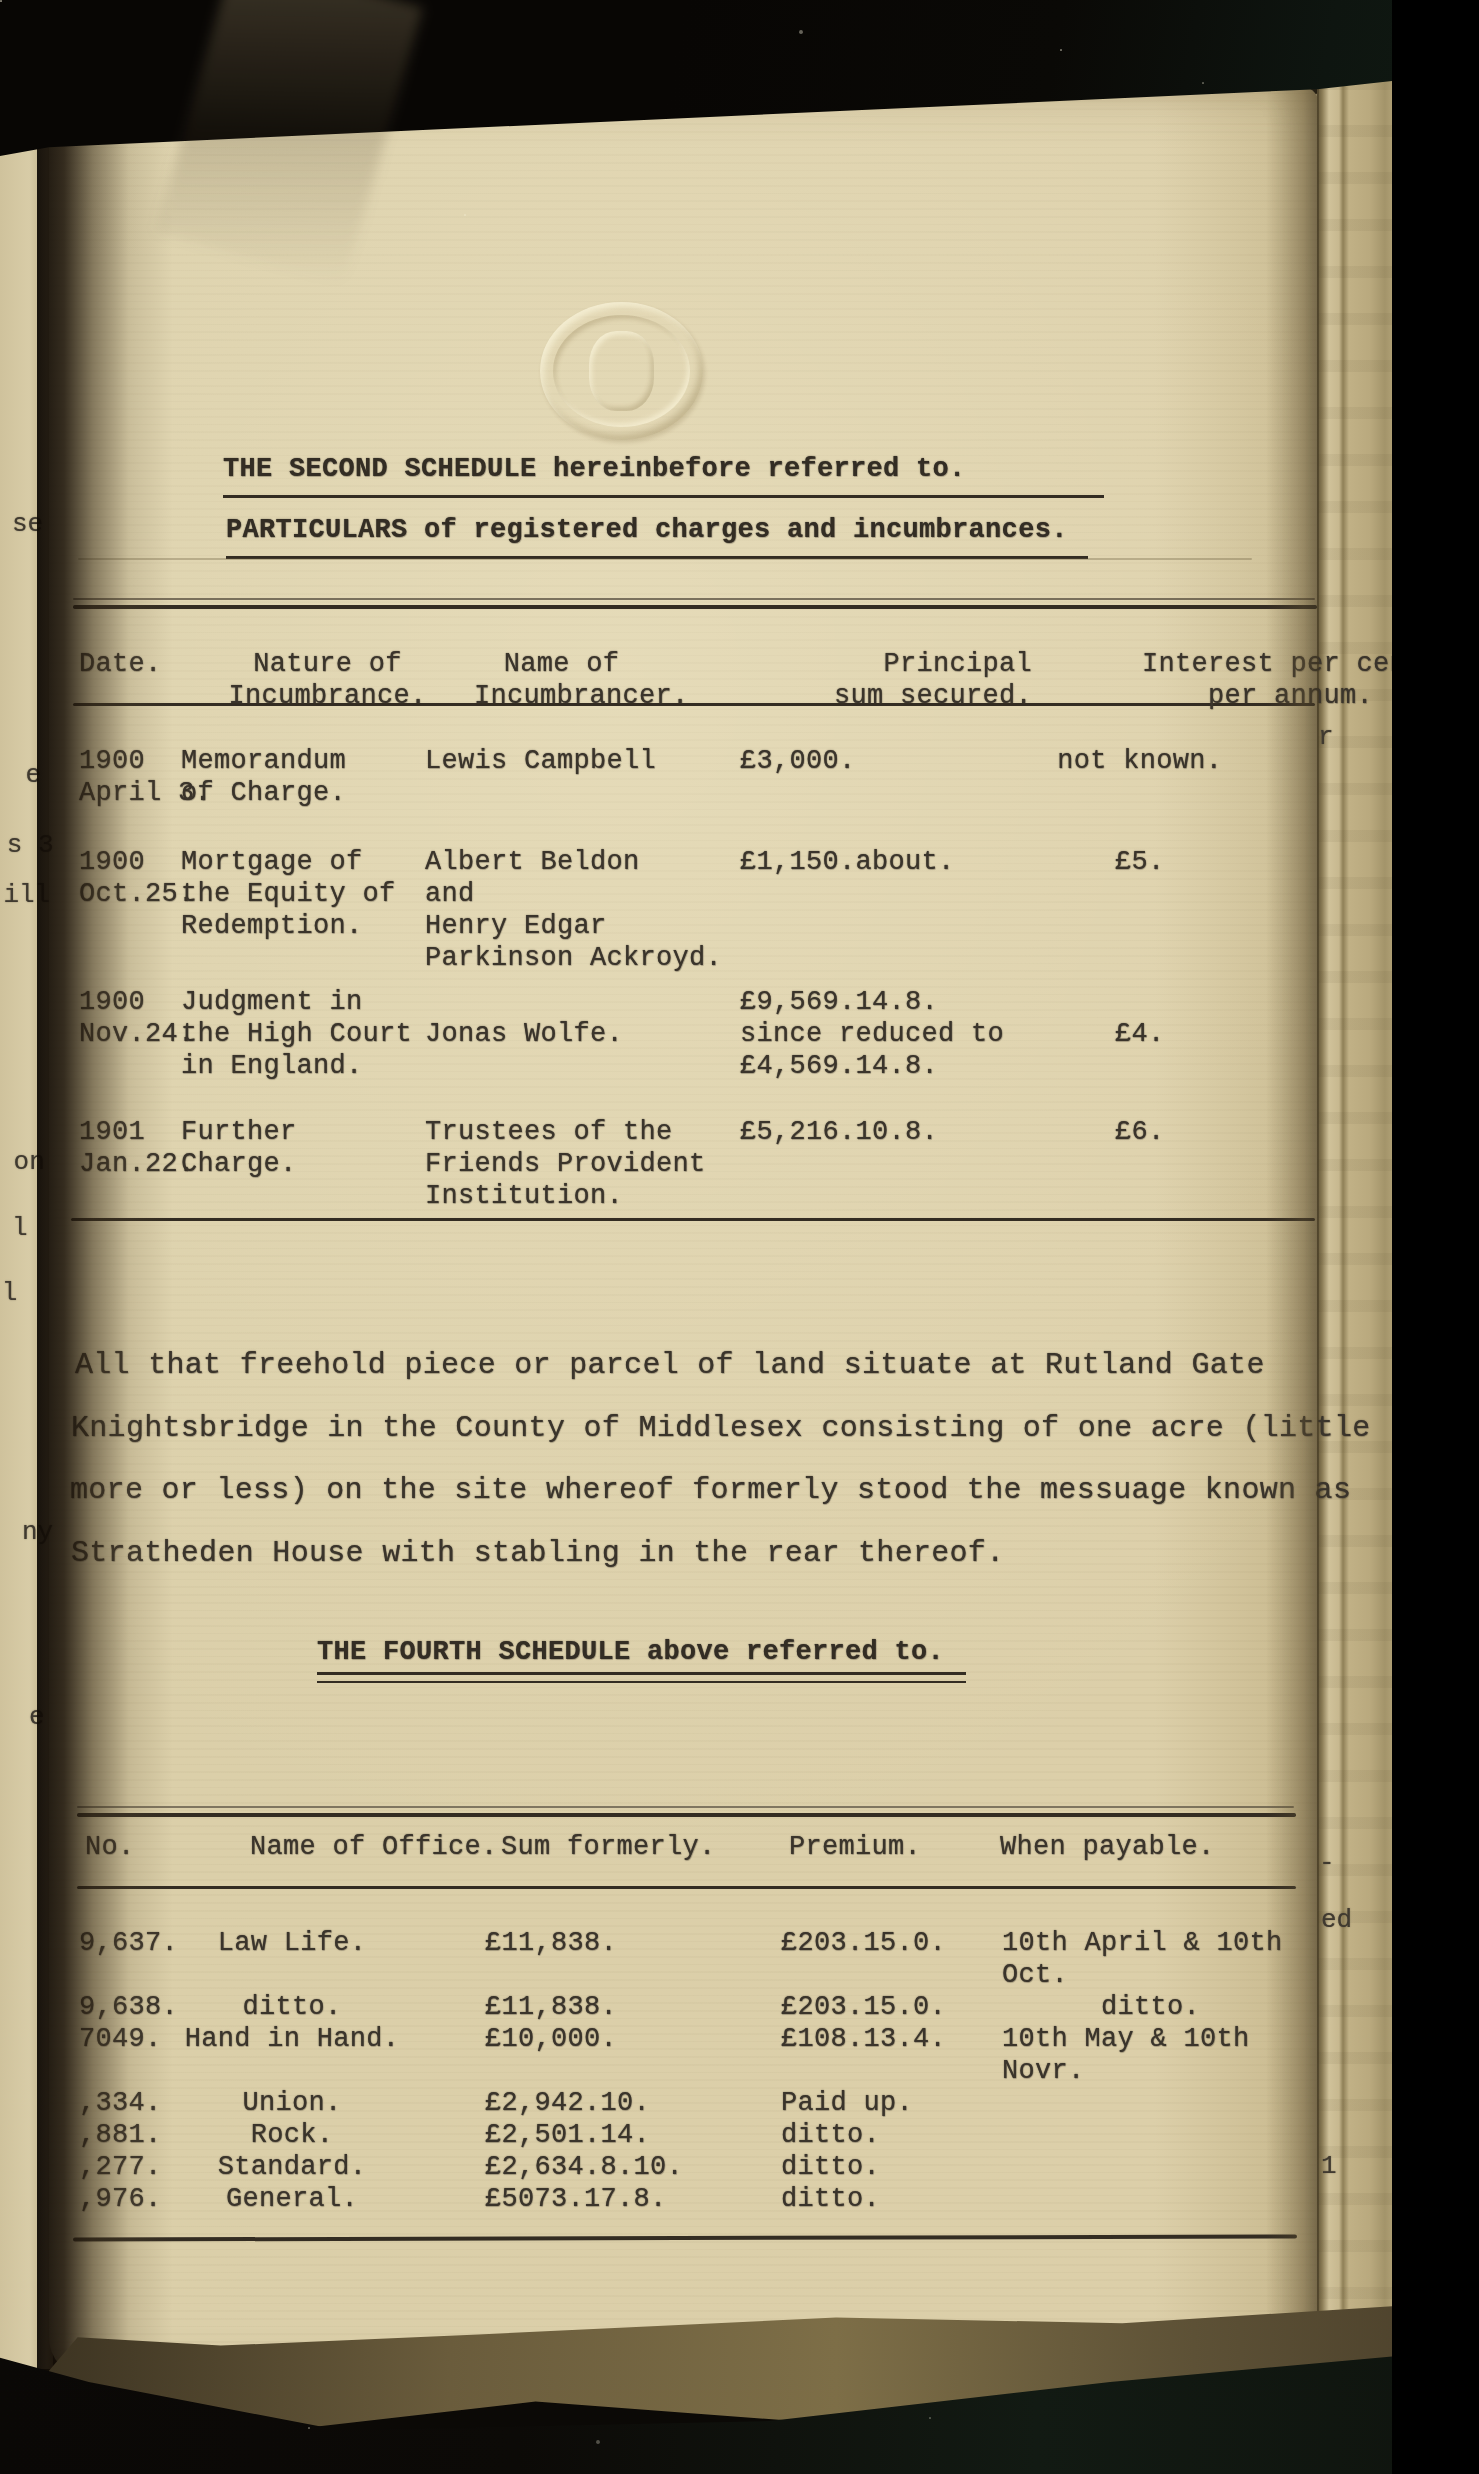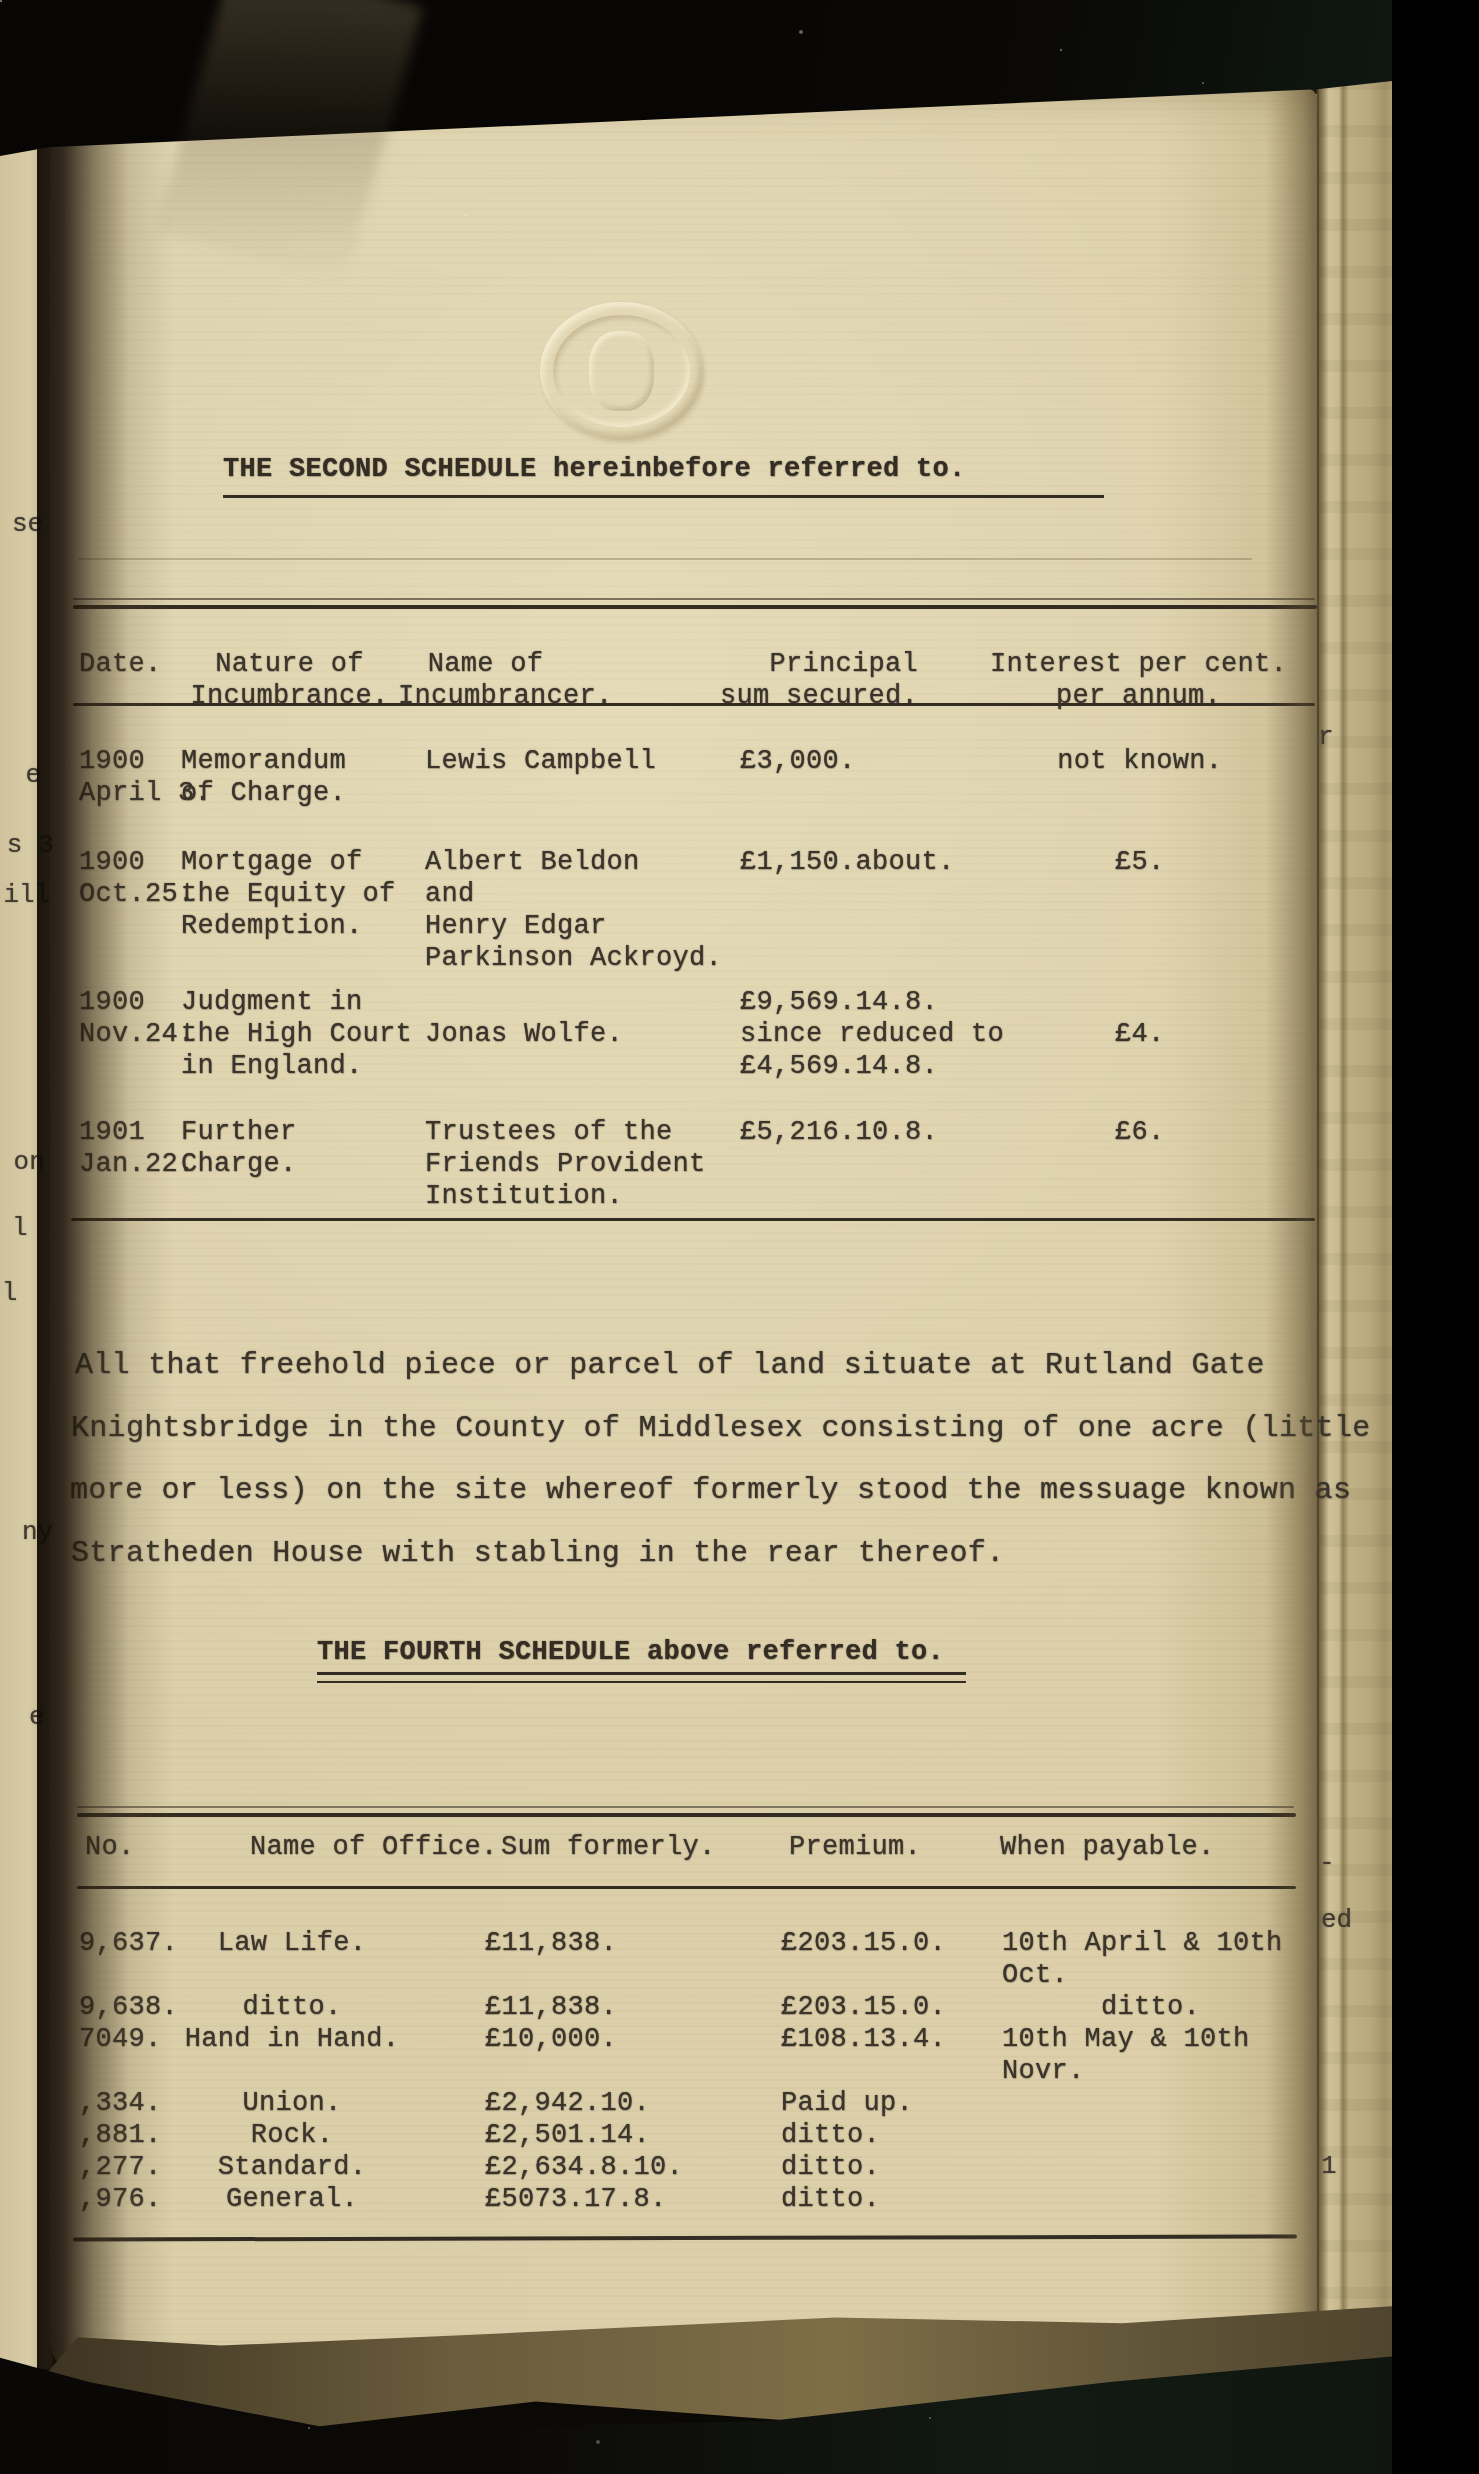--- a/index.html
+++ b/index.html
@@ -86,21 +86,21 @@
   .r2b{left:77px;top:1813px;width:1219px;height:4.3px;}
   .r2m{left:77px;top:1886px;width:1219px;height:3.4px;}
   .r2z{left:73px;top:2236px;width:1224px;height:4.3px;transform:rotate(-.15deg);border-radius:3.4px;}
 
   
   .tbl{position:absolute;left:79px;width:1236px;}
   .t1grid{display:grid;grid-template-columns:102px 217px 315px 277px 1fr;}
   .t2grid{display:grid;grid-template-columns:94px 238px 281px 247px 1fr;}
   .cell{white-space:pre;}
   .cell .ln{min-height:32px;}
-  #t1-head{top:648px;} #t1-body{top:745px;}
+  #t1-head{top:648px;gap:38px;} #t1-body{top:745px;}
   #t2-head{top:1831px;} #t2-body{top:1927px;}
   #t2-head,#t2-body{line-height:32px;} #t2-body .ln{min-height:32px;}
   .t1-row + .t1-row{margin-top:37px;}
   .t1-row:nth-child(3){margin-top:12px;}
   .t1-row:nth-child(4){margin-top:34px;}
   #t1-head .c-nature{text-align:center;}
   #t1-head .c-name{text-align:center;padding-right:140px;}
   #t1-head .c-principal{text-align:right;padding-right:72px;}
   #t1-head .c-interest{text-align:center;padding-right:30px;}
   #t1-body .c-name{padding-left:27px;}
@@ -125,20 +125,21 @@
 
 <div class="photo">
 
   <div class="facing-page"></div>
   <div class="corner-stack"></div>
   <div class="main-page"></div>
   <div class="fore-edge"></div>
   <div class="seal"></div>
 
   <div class="t heading u1 h-second">THE SECOND SCHEDULE hereinbefore referred to.</div>
+  <div class="t heading u1 h-part">PARTICULARS of registered charges and incumbrances.</div>
   <div class="rule r-faint"></div>
 
   <div class="rule r1a"></div>
   <div class="rule r1b"></div>
   <div class="rule r1m"></div>
   <div class="rule r1z"></div>
 
   <div class="t tbl t1grid" id="t1-head"><div class="cell c-date"><div class="ln">Date.</div></div><div class="cell c-nature"><div class="ln">Nature of</div><div class="ln">Incumbrance.</div></div><div class="cell c-name"><div class="ln">Name of</div><div class="ln">Incumbrancer.</div></div><div class="cell c-principal"><div class="ln">Principal</div><div class="ln">sum secured.</div></div><div class="cell c-interest"><div class="ln">Interest per cent.</div><div class="ln">per annum.</div></div></div>
   <div class="t tbl" id="t1-body"><div class="t1-row t1grid"><div class="cell c-date"><div class="ln">1900</div><div class="ln">April 3.</div></div><div class="cell c-nature"><div class="ln">Memorandum</div><div class="ln">of Charge.</div></div><div class="cell c-name"><div class="ln">Lewis Campbell</div></div><div class="cell c-principal"><div class="ln">£3,000.</div></div><div class="cell c-interest"><div class="ln">not known.</div></div></div><div class="t1-row t1grid"><div class="cell c-date"><div class="ln">1900</div><div class="ln">Oct.25.</div></div><div class="cell c-nature"><div class="ln">Mortgage of</div><div class="ln">the Equity of</div><div class="ln">Redemption.</div></div><div class="cell c-name"><div class="ln">Albert Beldon</div><div class="ln">and</div><div class="ln">Henry Edgar</div><div class="ln">Parkinson Ackroyd.</div></div><div class="cell c-principal"><div class="ln">£1,150.about.</div></div><div class="cell c-interest"><div class="ln">£5.</div></div></div><div class="t1-row t1grid"><div class="cell c-date"><div class="ln">1900</div><div class="ln">Nov.24.</div></div><div class="cell c-nature"><div class="ln">Judgment in</div><div class="ln">the High Court</div><div class="ln">in England.</div></div><div class="cell c-name"><div class="ln"></div><div class="ln">Jonas Wolfe.</div></div><div class="cell c-principal"><div class="ln">£9,569.14.8.</div><div class="ln">since reduced to</div><div class="ln">£4,569.14.8.</div></div><div class="cell c-interest"><div class="ln"></div><div class="ln">£4.</div></div></div><div class="t1-row t1grid"><div class="cell c-date"><div class="ln">1901</div><div class="ln">Jan.22.</div></div><div class="cell c-nature"><div class="ln">Further</div><div class="ln">Charge.</div></div><div class="cell c-name"><div class="ln">Trustees of the</div><div class="ln">Friends Provident</div><div class="ln">Institution.</div></div><div class="cell c-principal"><div class="ln">£5,216.10.8.</div></div><div class="cell c-interest"><div class="ln">£6.</div></div></div></div>
 

